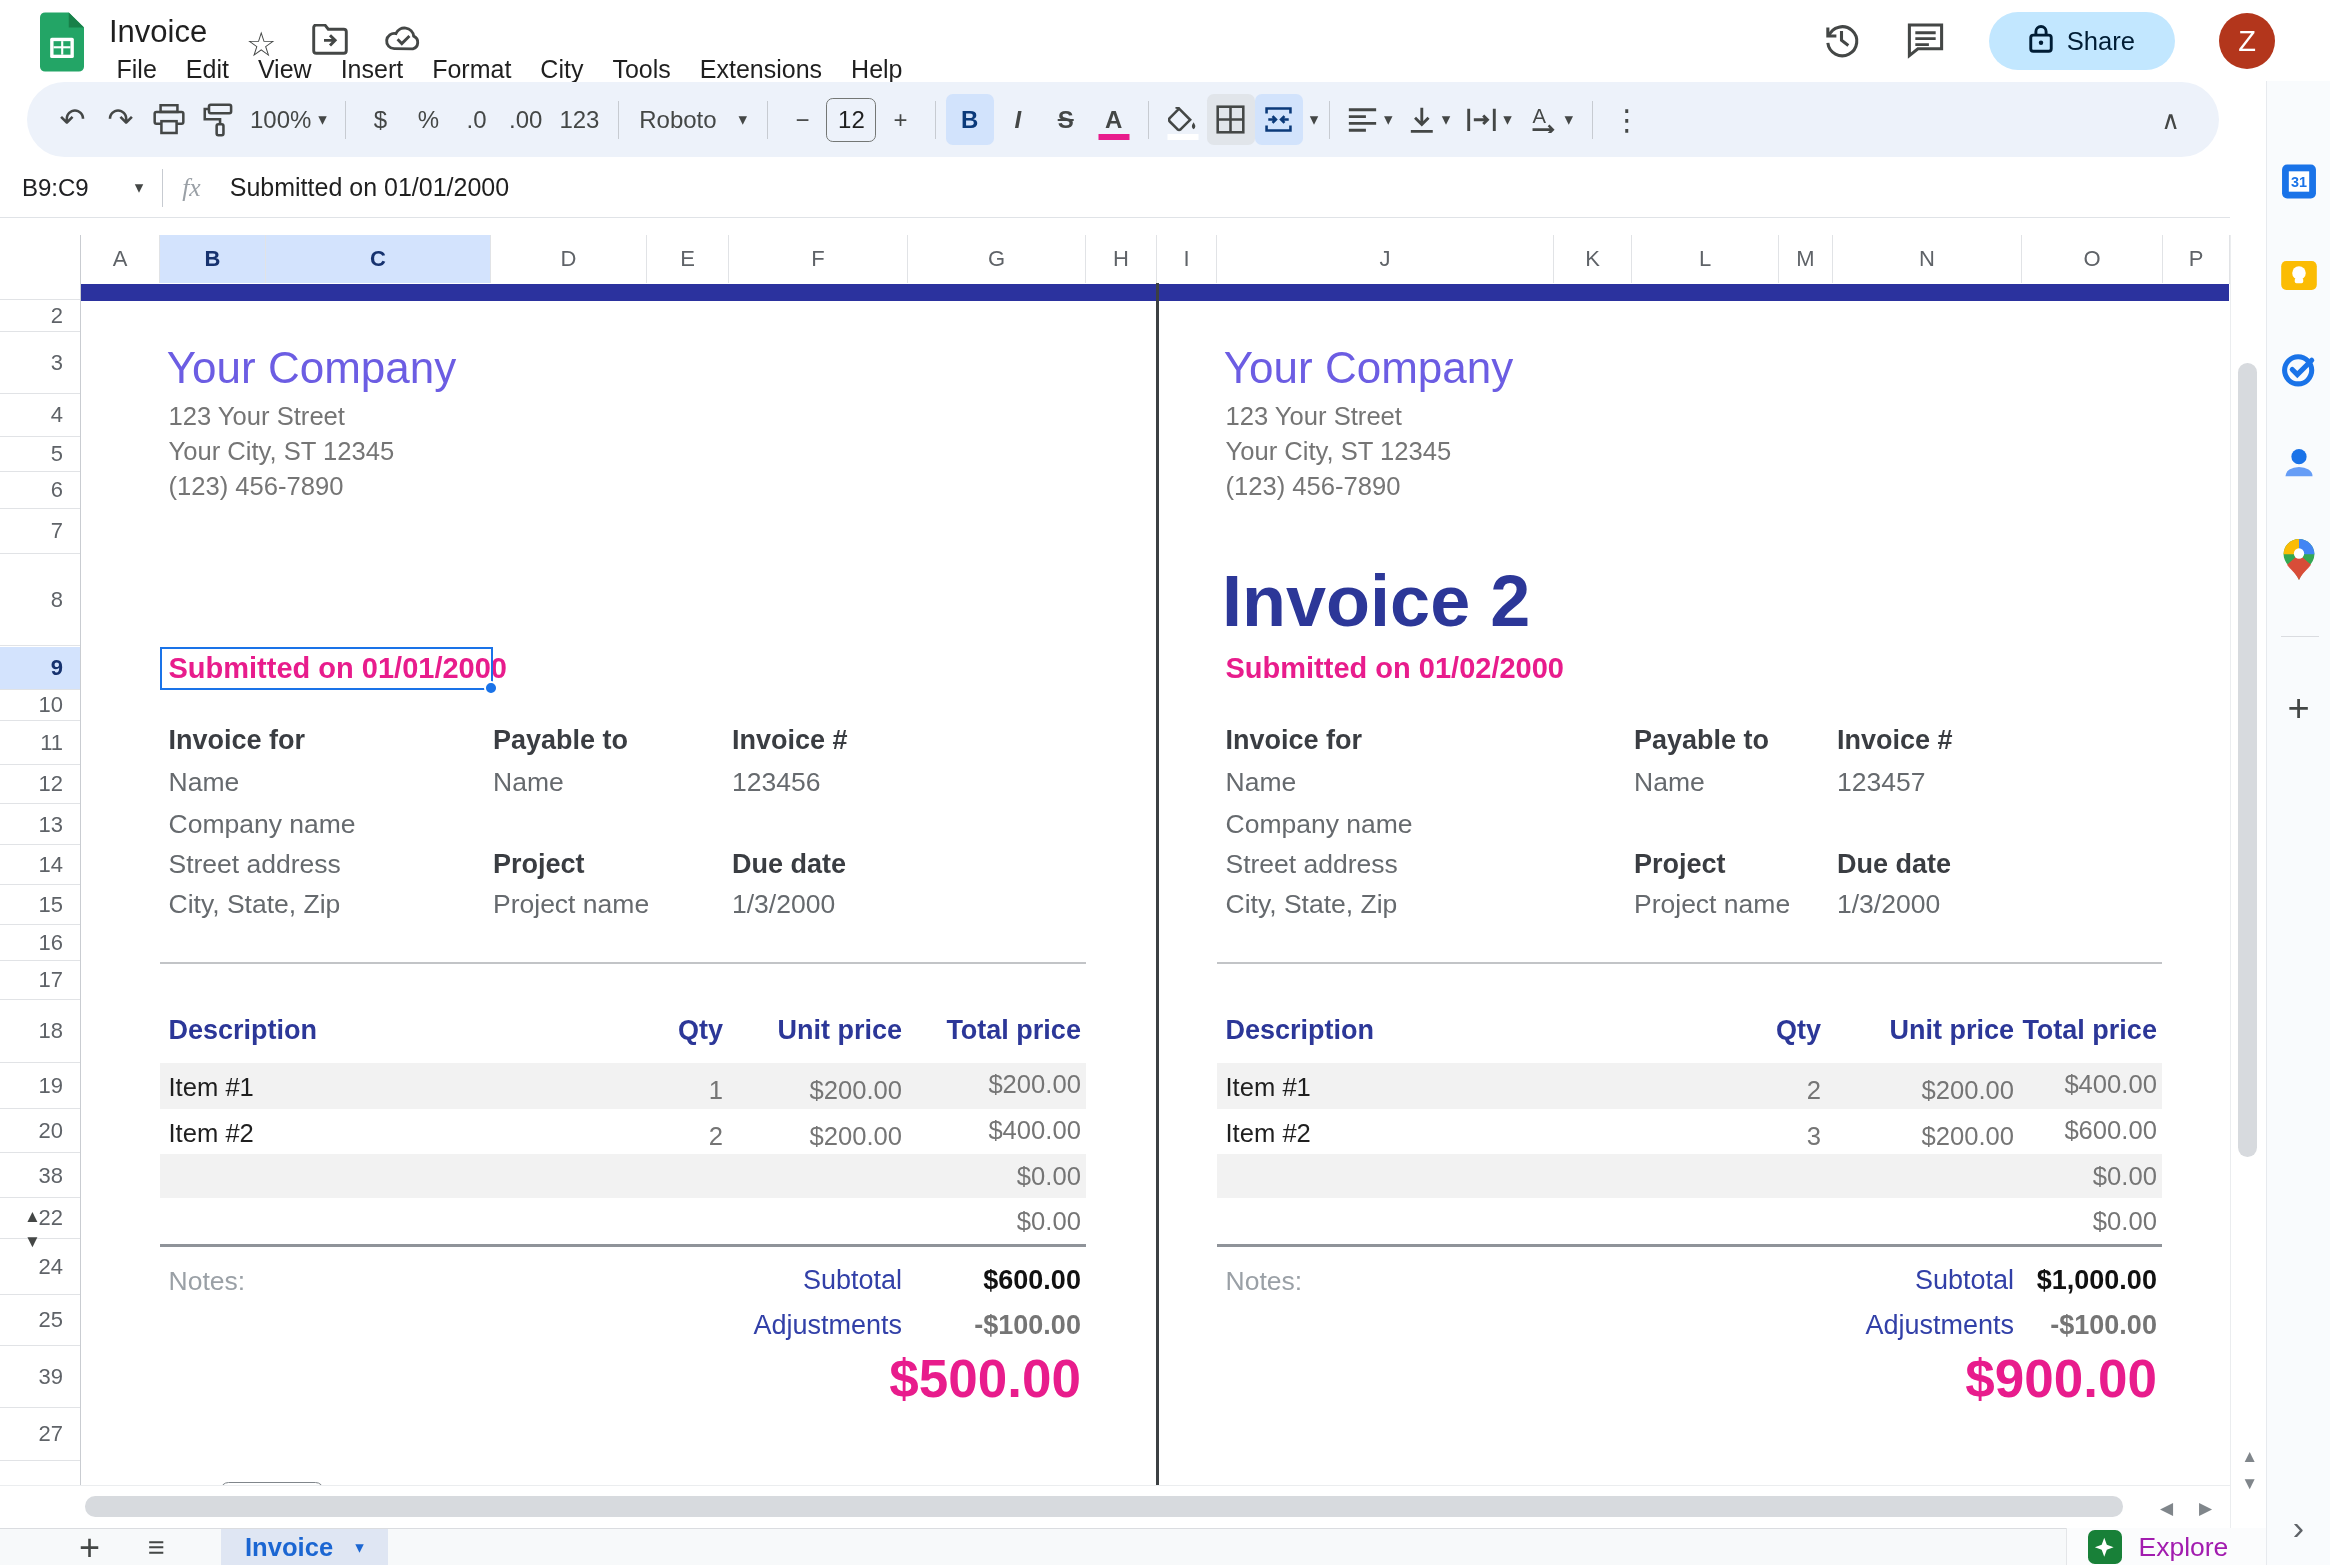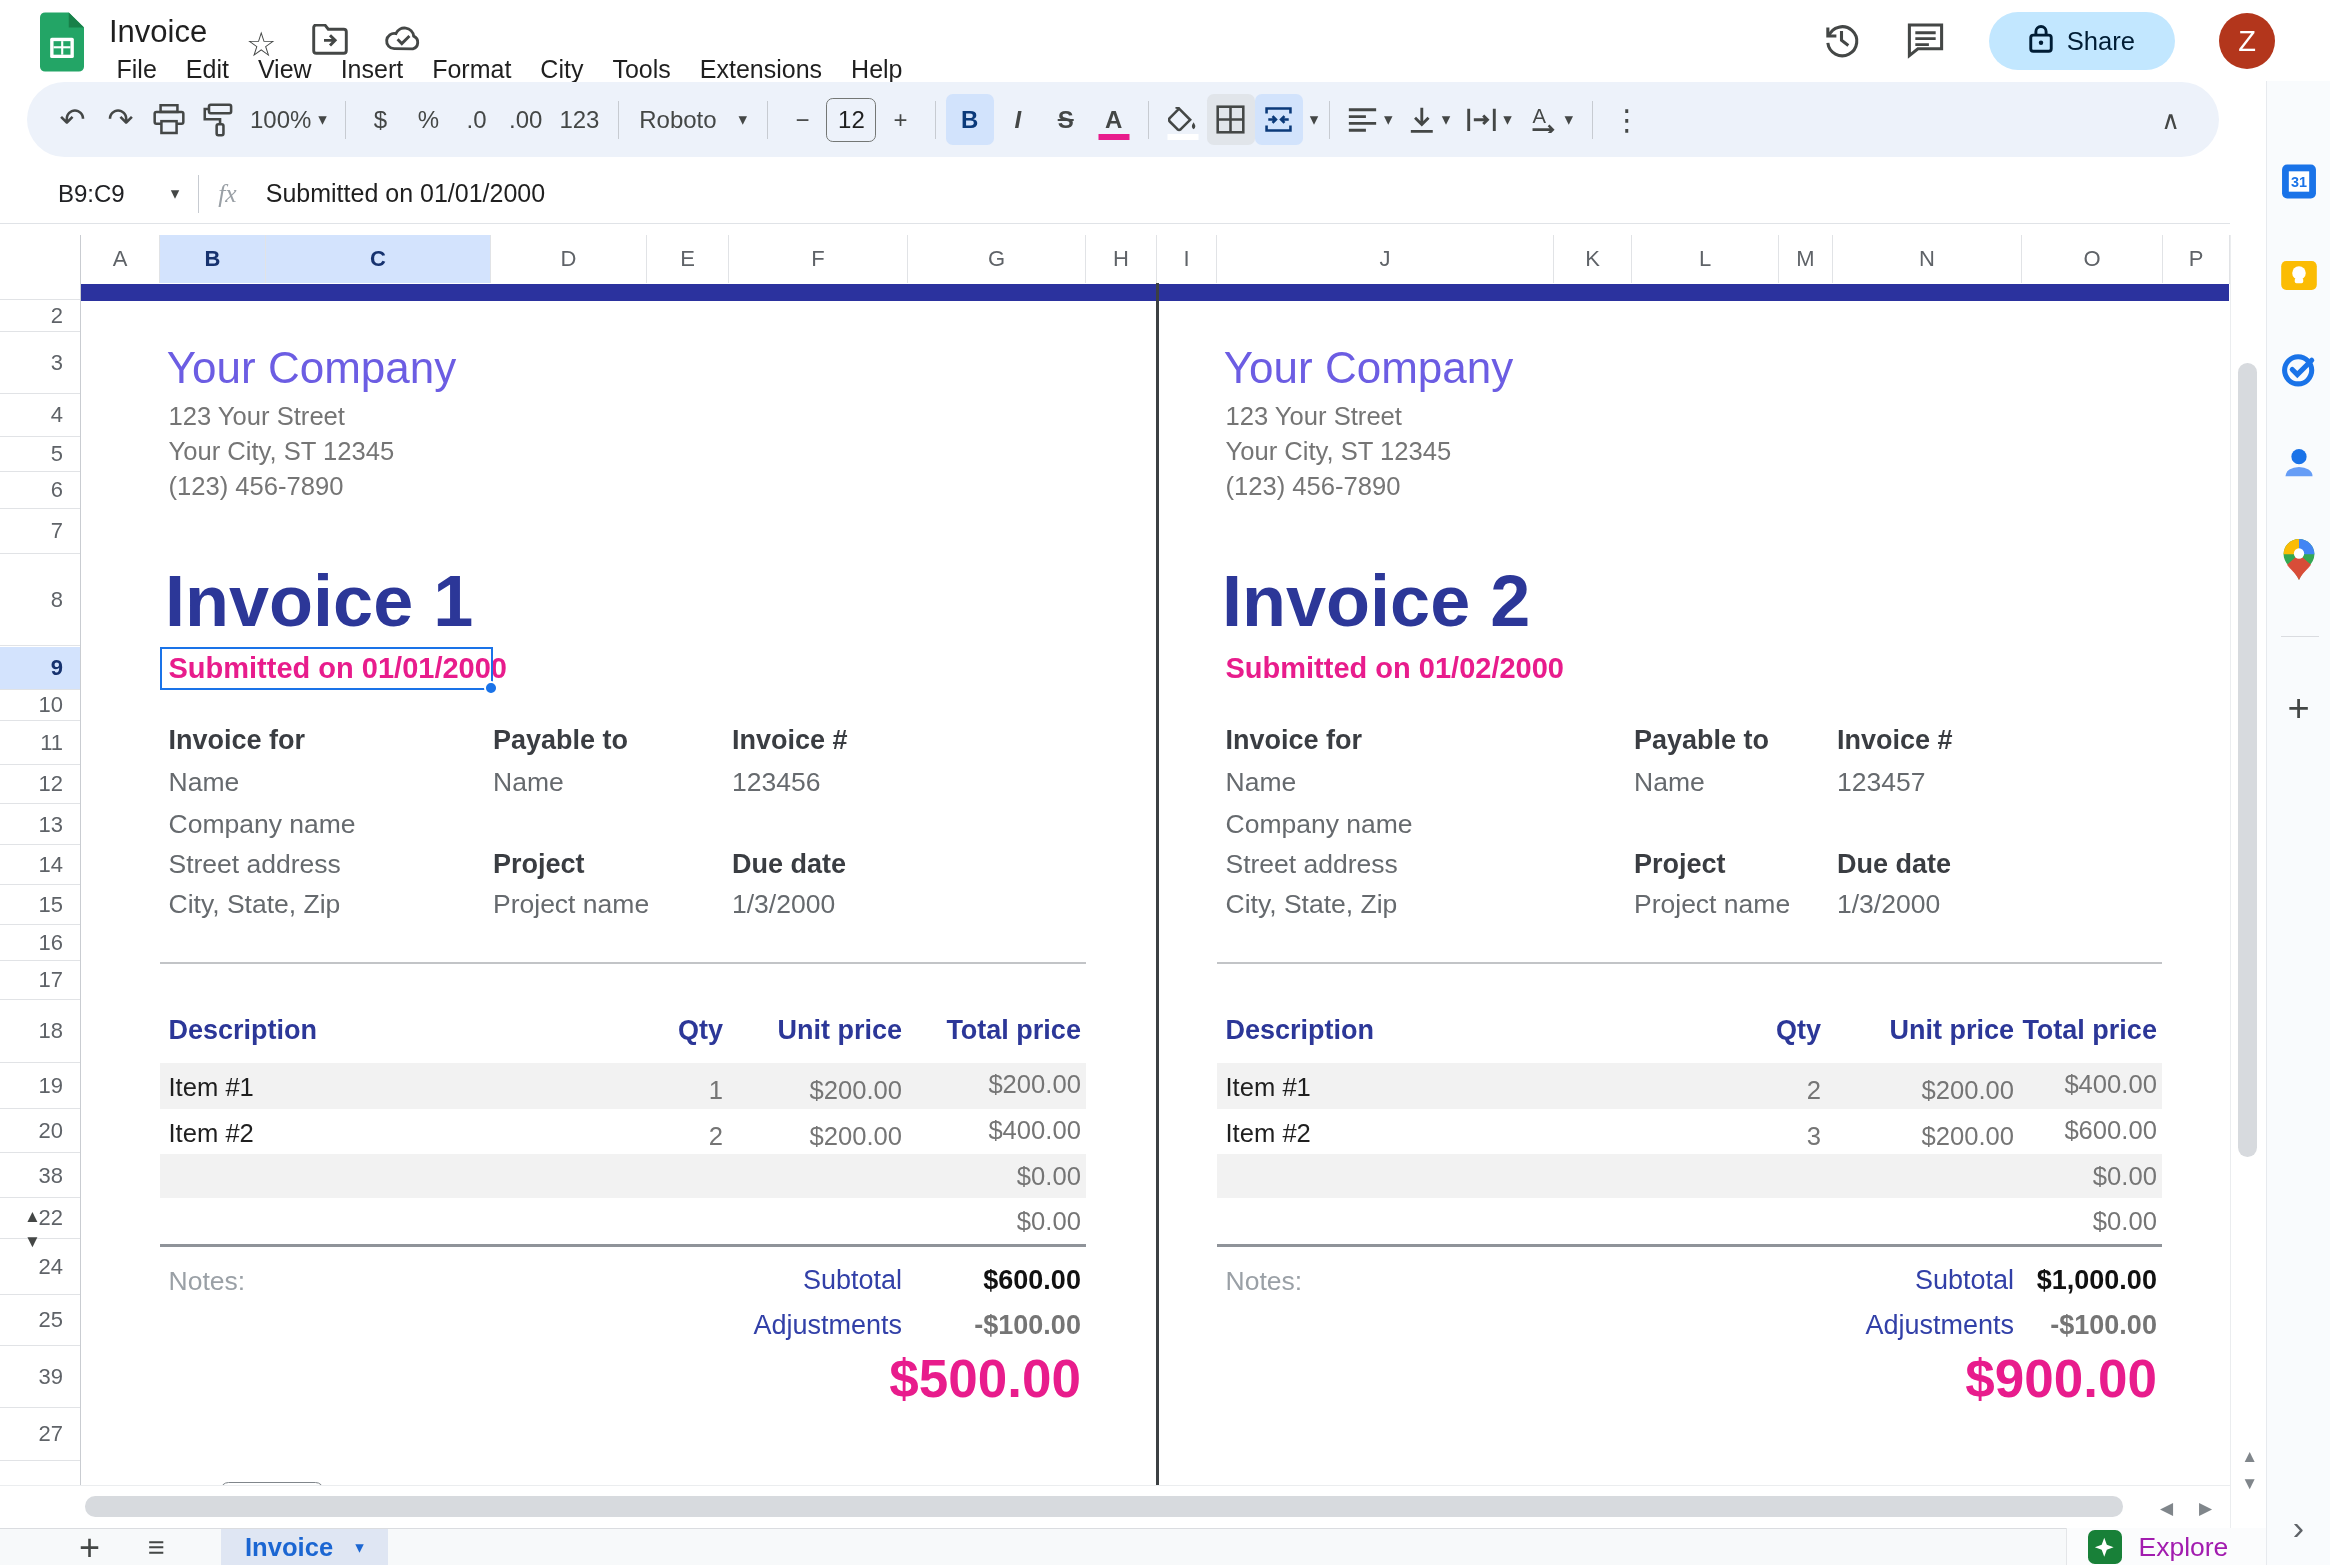--- a/index.html
+++ b/index.html
@@ -30,22 +30,22 @@
   .sep { width:0.9px; height:38px; background:#c7cbd1; margin:0 10.2px; }
   .caret { font-size:17px; color:#444746; margin-left:6.8px; }
   .active-blue { background:#d2e3fc; }
   .active-gray { background:#e1e5ea; }
   .fs-box { width:50px; height:44px; border:1.7px solid #747775; border-radius:6.8px; font-size:24px;
     color:#1f1f1f; display:flex; align-items:center; justify-content:center; }
   .a-color { position:relative; font-weight:600; color:#444746; }
   .a-color .bar { position:absolute; left:50%; transform:translateX(-50%); bottom:5.1px; width:31px; height:6px; }
 
   
-  .fbar { left:0; top:164px; width:2230px; height:60px; background:#fff; border-bottom:0.9px solid #e0e3e7;
-    display:flex; align-items:center;padding-left:36px; }
+  .fbar { left:0; top:158px; width:2230px; height:60px; background:#fff; border-bottom:0.9px solid #e0e3e7;
+    display:flex; align-items:center; }
   .namebox { width:128px; padding-left:22px; font-size:24px; color:#202124; }
   .fx { font-family:"Liberation Serif","DejaVu Serif",serif; font-style:italic; color:#9aa0a6; font-size:25.6px; }
 
   
   .colhdr { left:81px; top:235px; height:49px; display:flex; }
   .colcell { height:49px; border-right:0.9px solid #e1e3e6; border-bottom:0.9px solid #c9ccd1;
     background:#fff; color:#5f6368; font-size:22px; display:flex; align-items:center; justify-content:center; }
   .colcell.sel { background:#d3e3fd; color:#16326f; font-weight:bold; }
   .corner { left:0; top:235px; width:81px; height:49px; background:#fff; border-right:0.9px solid #c9ccd1;
     border-bottom:0.9px solid #c9ccd1; }
@@ -343,21 +343,20 @@
 
   <div class="abs sheet">
     <div class="band1"></div>
     <div class="pagebreak"></div>
 
     <div class="inv" style="left:79px;width:926px">
       <div class="ln company" style="left:6.8px;top:60px">Your Company</div>
       <div class="ln addr" style="left:8.5px;top:119px">123 Your Street</div>
       <div class="ln addr" style="left:8.5px;top:154px">Your City, ST 12345</div>
       <div class="ln addr" style="left:8.5px;top:189px">(123) 456-7890</div>
-      <div class="ln inv-title" style="left:5.1px;top:277px">Invoice 1</div>
       <div class="ln submitted" style="left:8.5px;top:369px">Submitted on 01/01/2000</div>
 
       <div class="ln lbl" style="left:8.5px;top:442px">Invoice for</div>
       <div class="ln val" style="left:8.5px;top:484px">Name</div>
       <div class="ln val" style="left:8.5px;top:526px">Company name</div>
       <div class="ln val" style="left:8.5px;top:566px">Street address</div>
       <div class="ln val" style="left:8.5px;top:606px">City, State, Zip</div>
 
       <div class="ln lbl" style="left:333px;top:442px">Payable to</div>
       <div class="ln val" style="left:333px;top:484px">Name</div>

